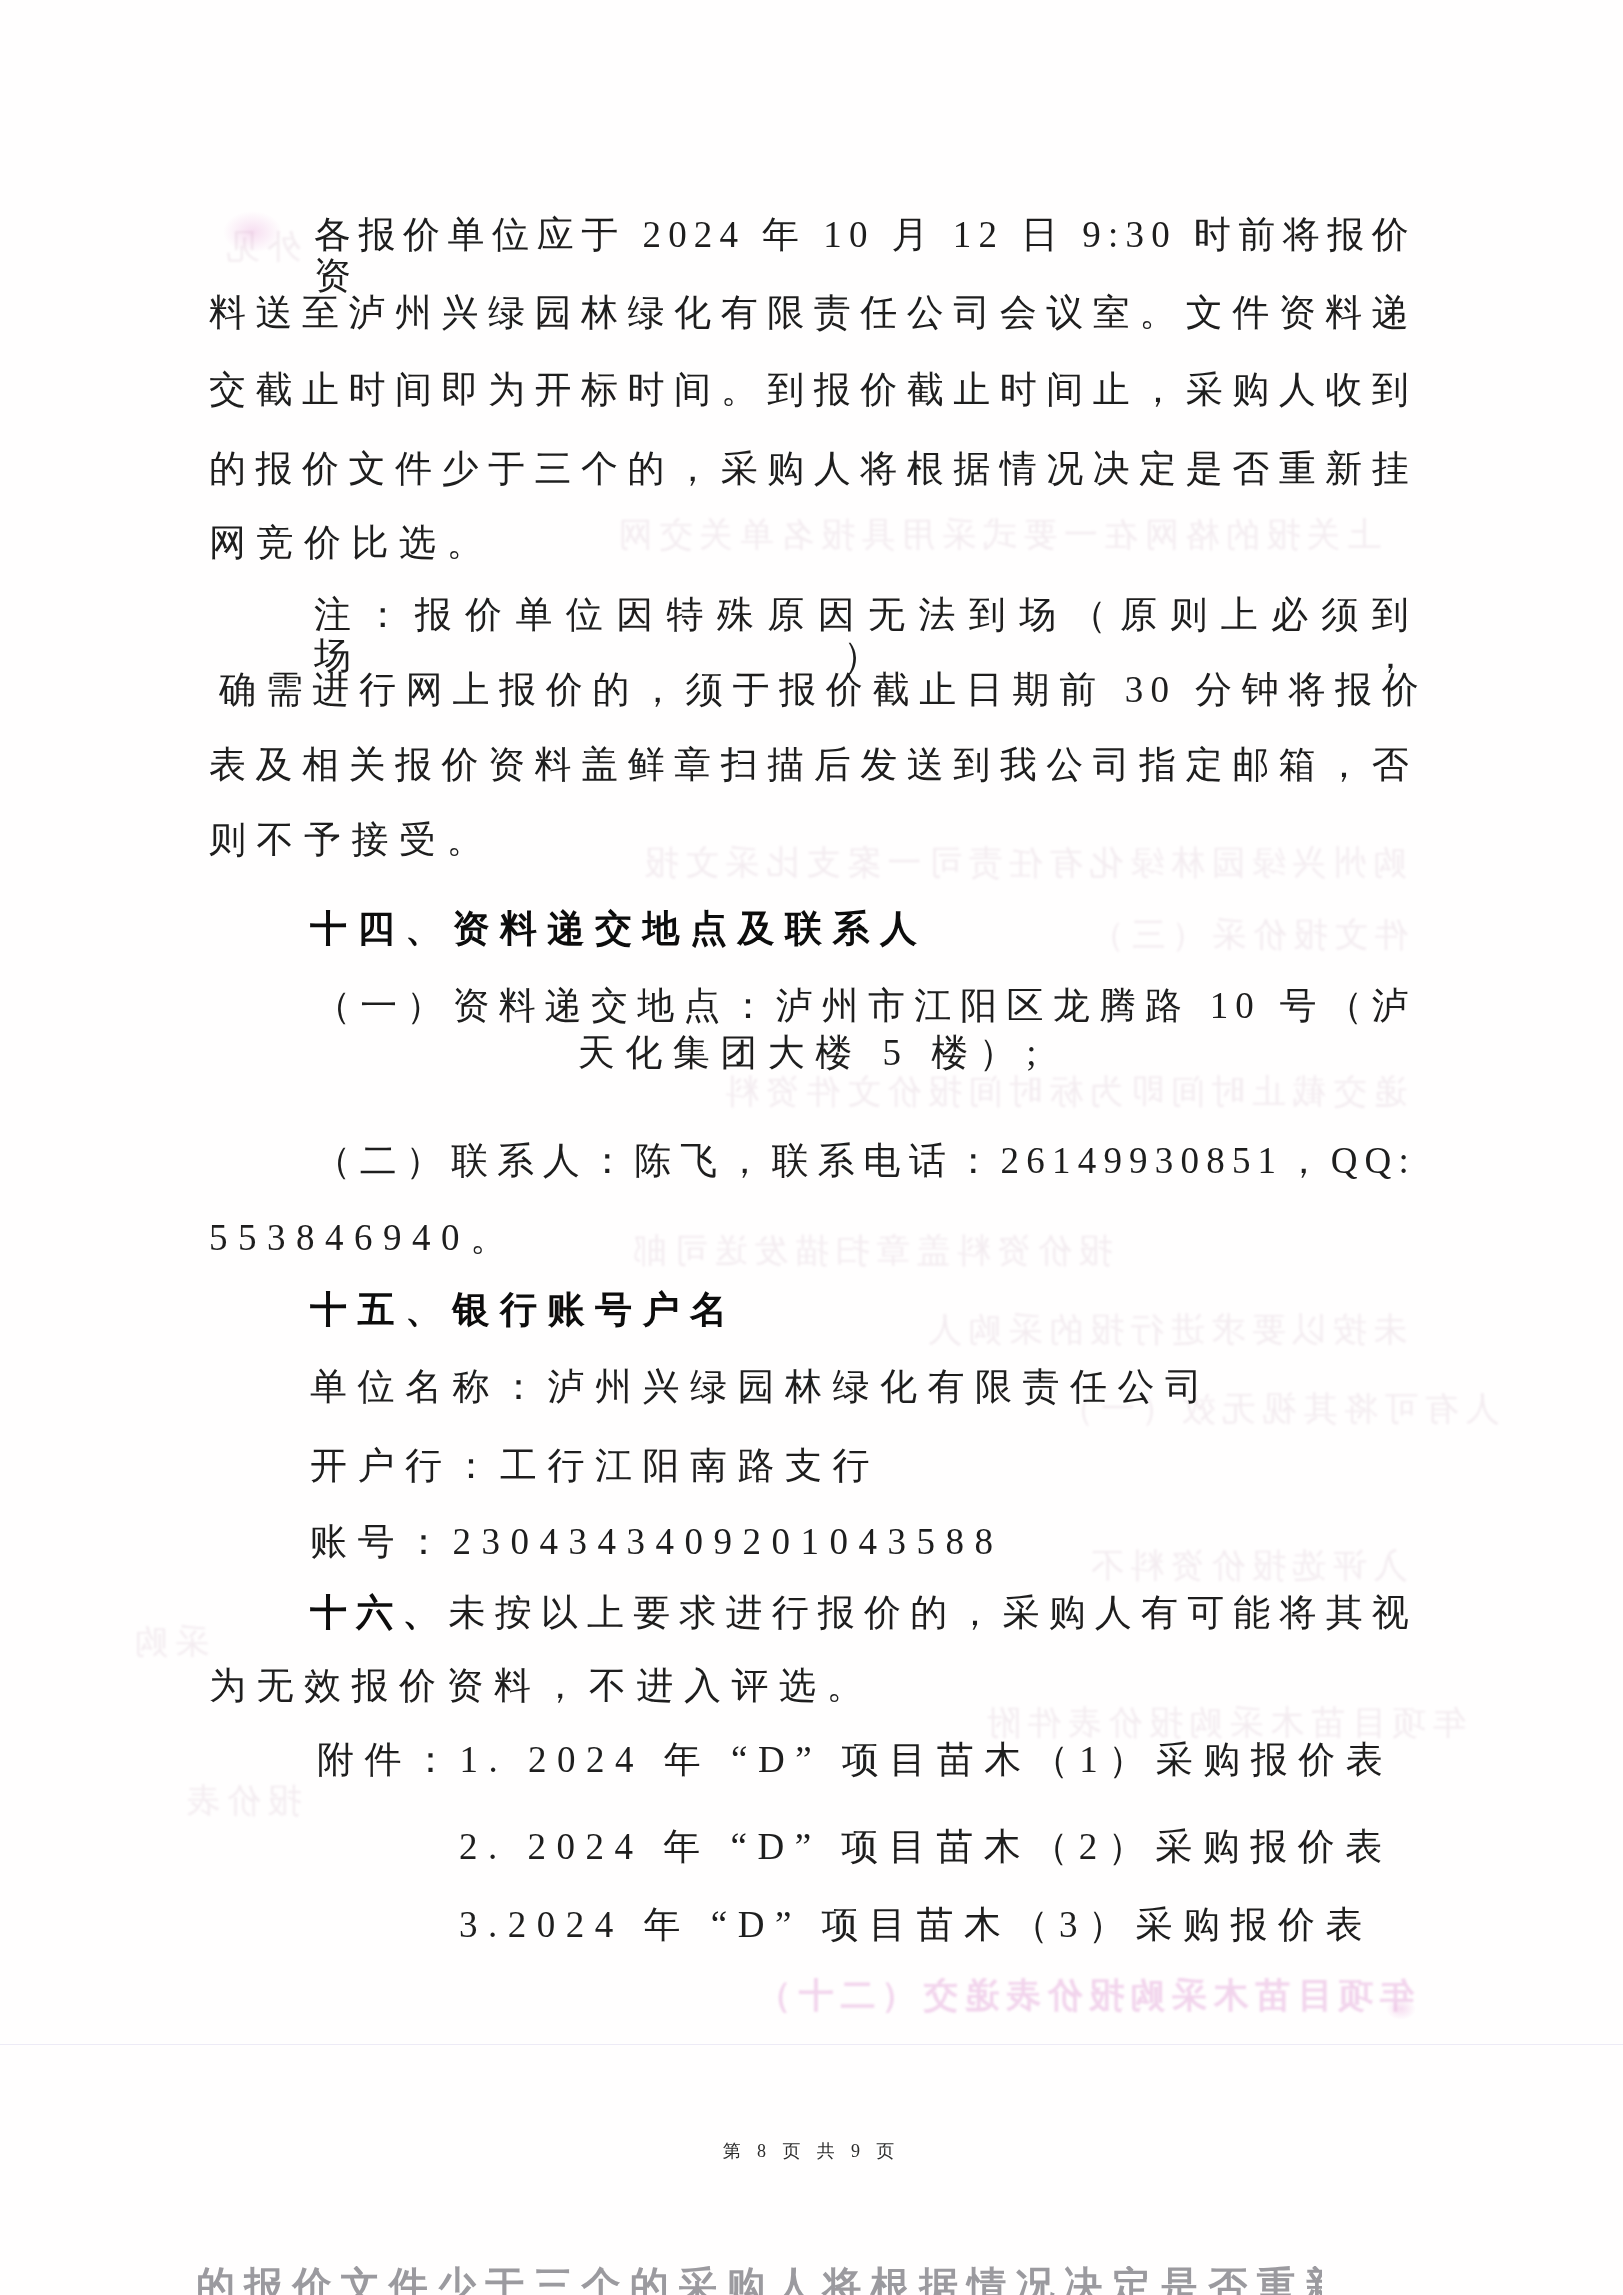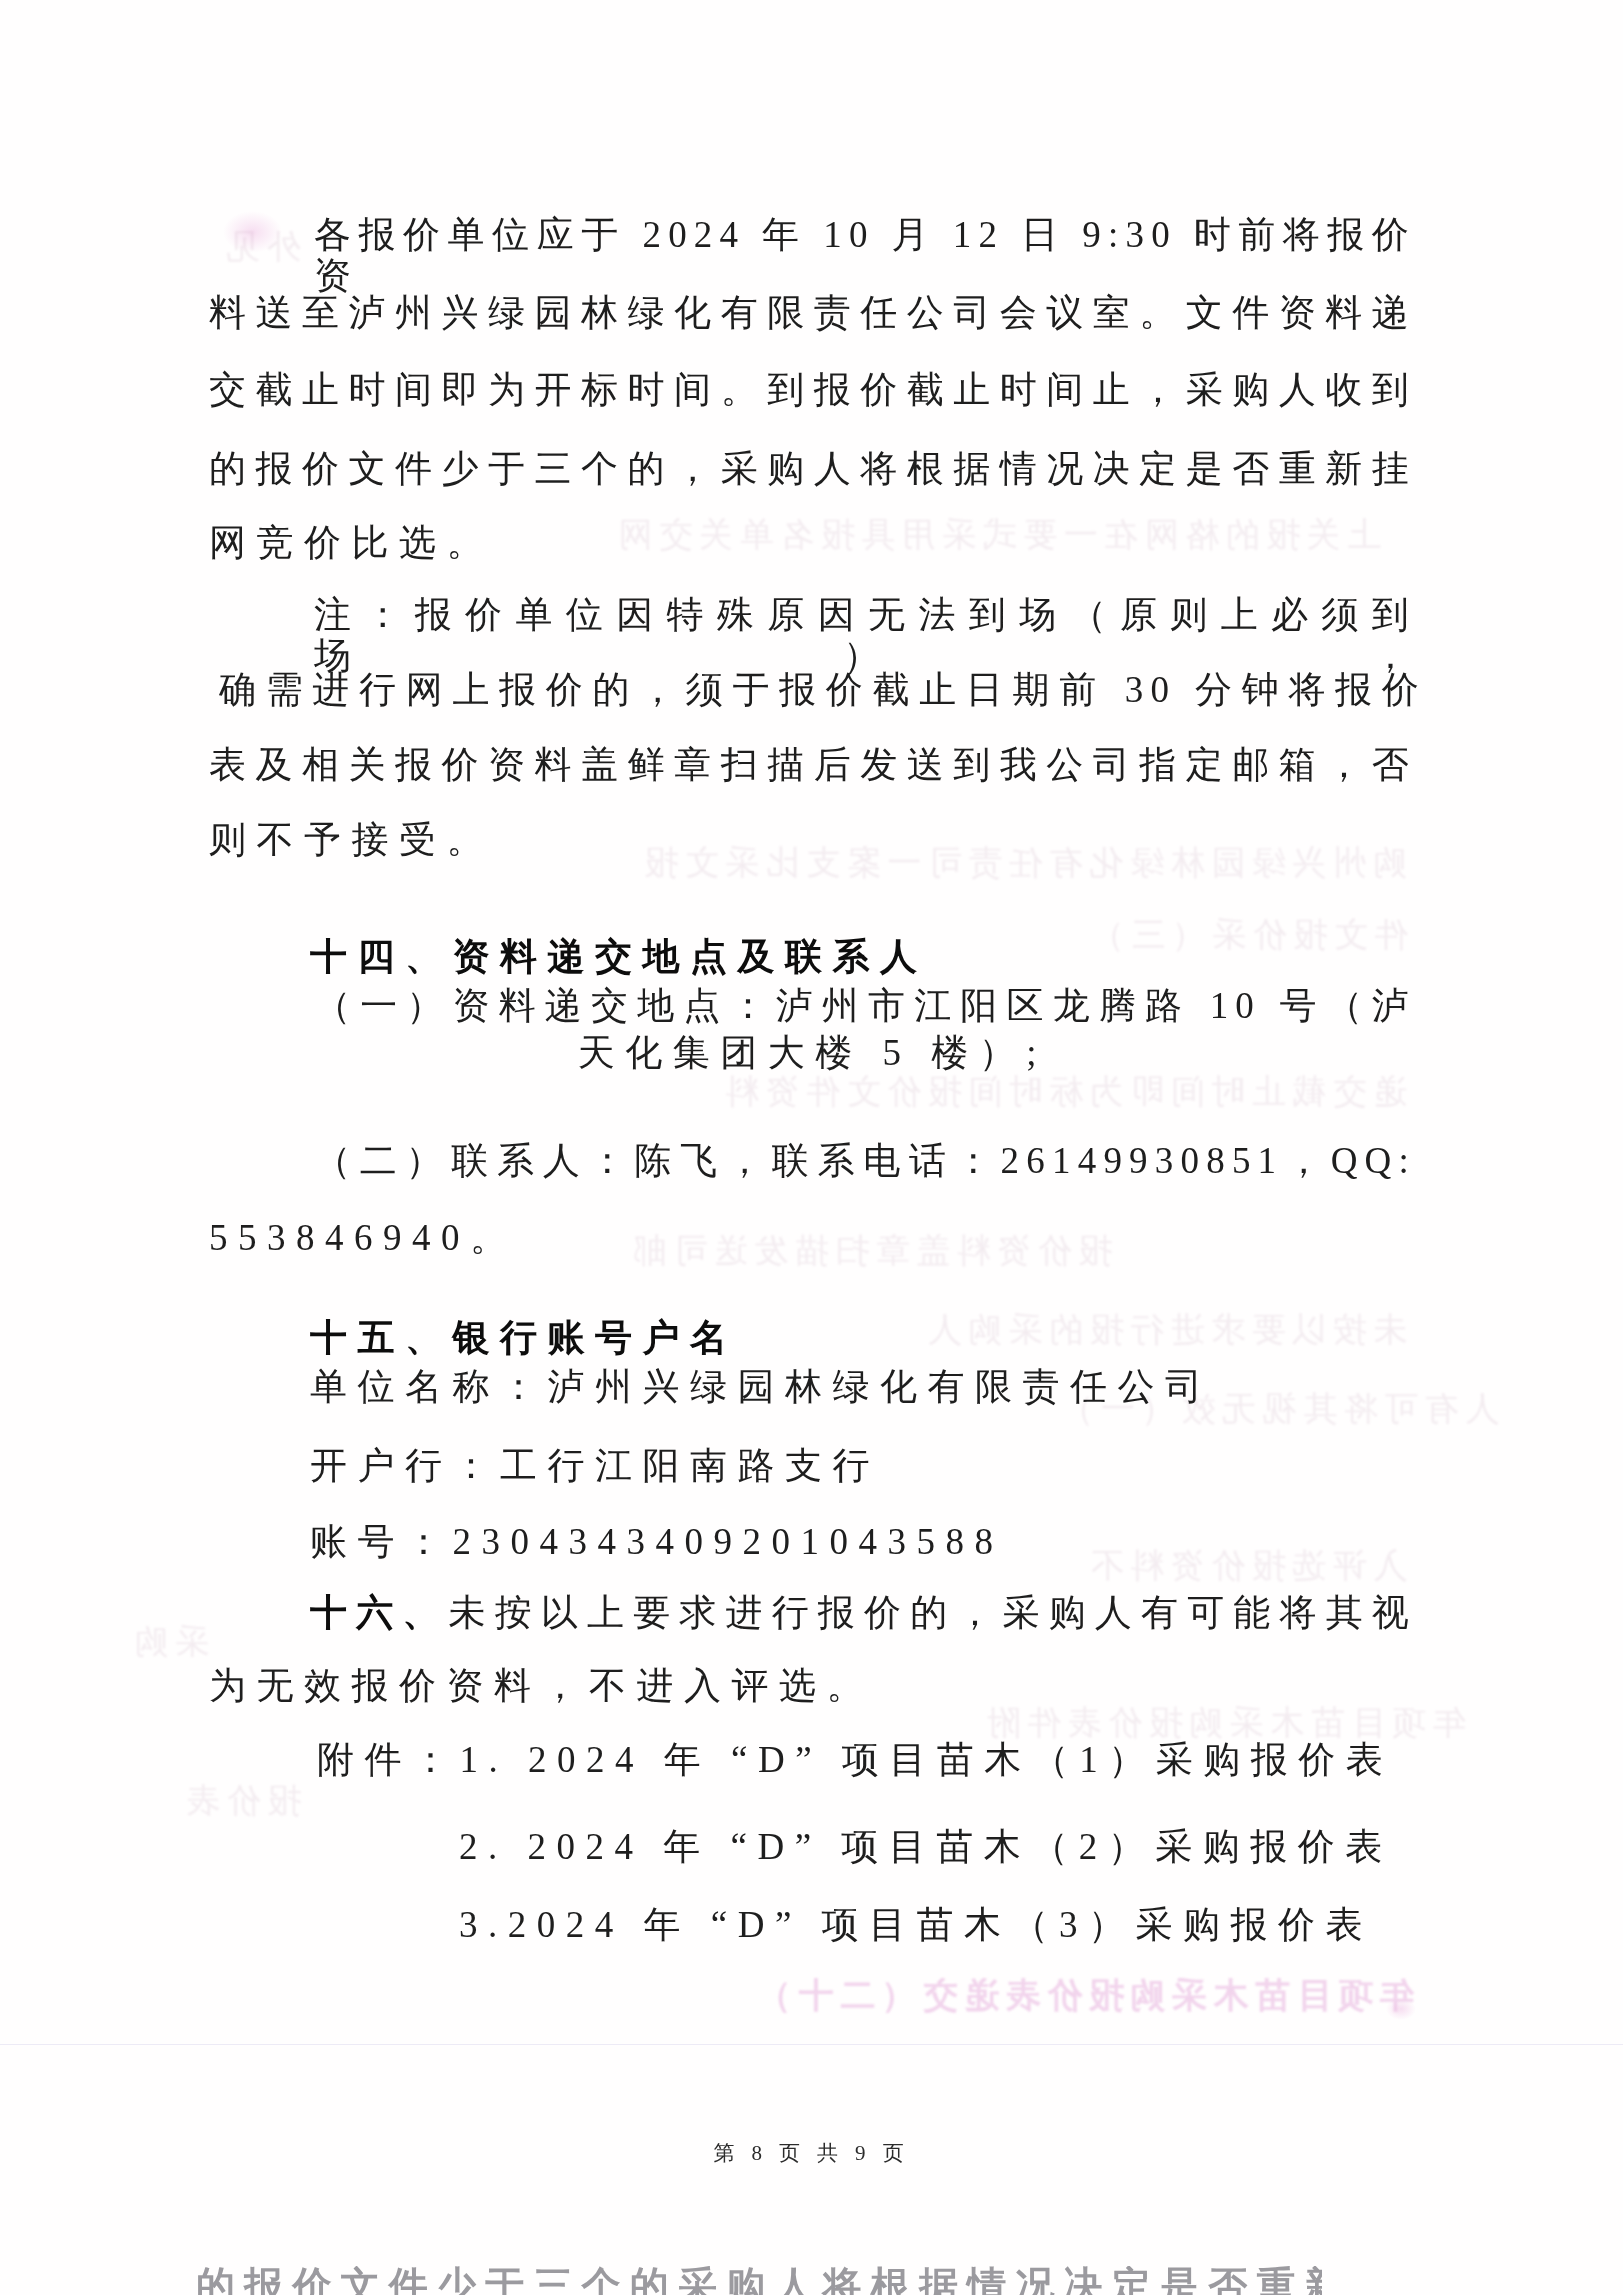--- a/index.html
+++ b/index.html
@@ -39,30 +39,29 @@
   .j {
     letter-spacing: 7.2px;
     white-space: normal;
     text-align: justify;
     text-align-last: justify;
     text-justify: inter-character;
   }
   .h {
     font-weight: 700;
     color: #0d0d0d;
-    margin-top: 28px;
   }
   .bold-prefix { font-weight: 700; color: #0d0d0d; }
   .footer {
     position: absolute;
     left: 0;
     top: 2139px;
     width: 100%;
     text-align: center;
-    font-size: 21px;
+    font-size: 18px;
     letter-spacing: 5.9px;
     color: #2b2b2b;
   }
   
   .bleed {
     position: absolute;
     transform: scaleX(-1);
     filter: blur(1px);
     font-size: 34px;
     line-height: 1;

